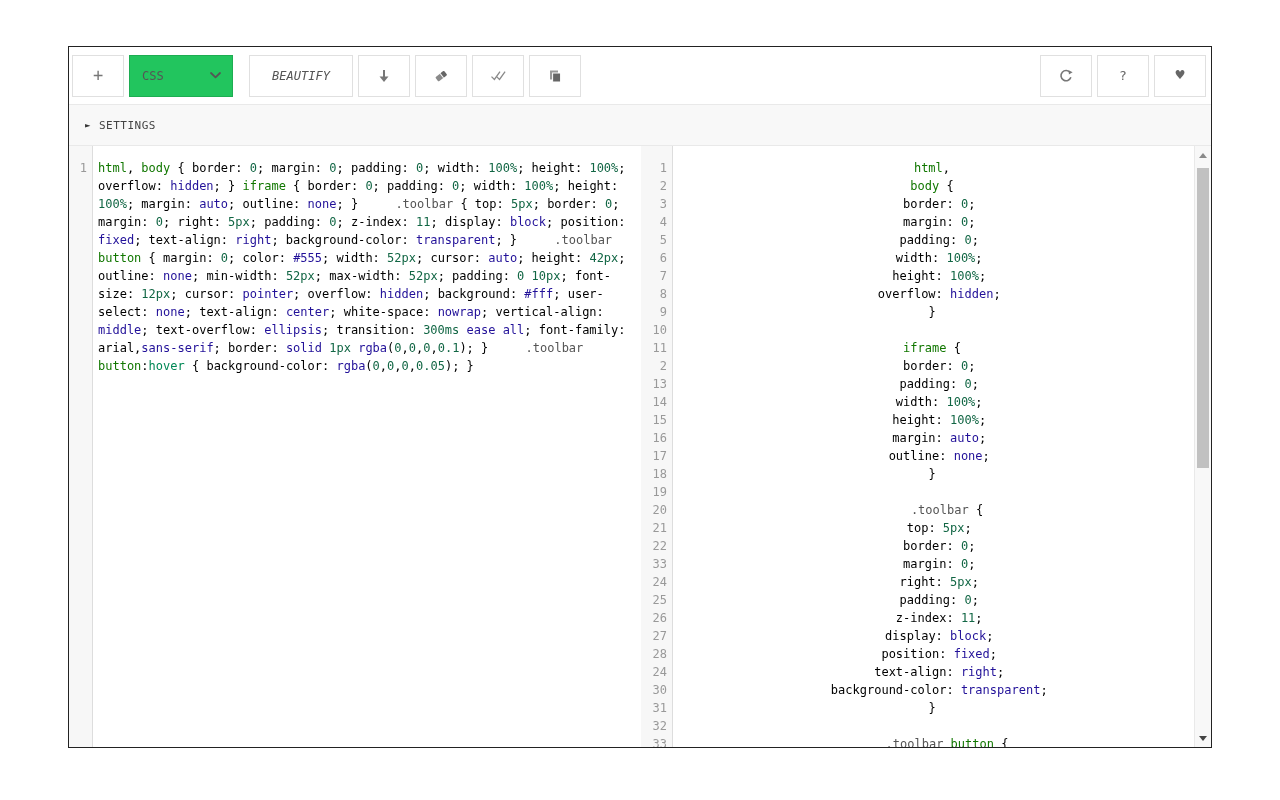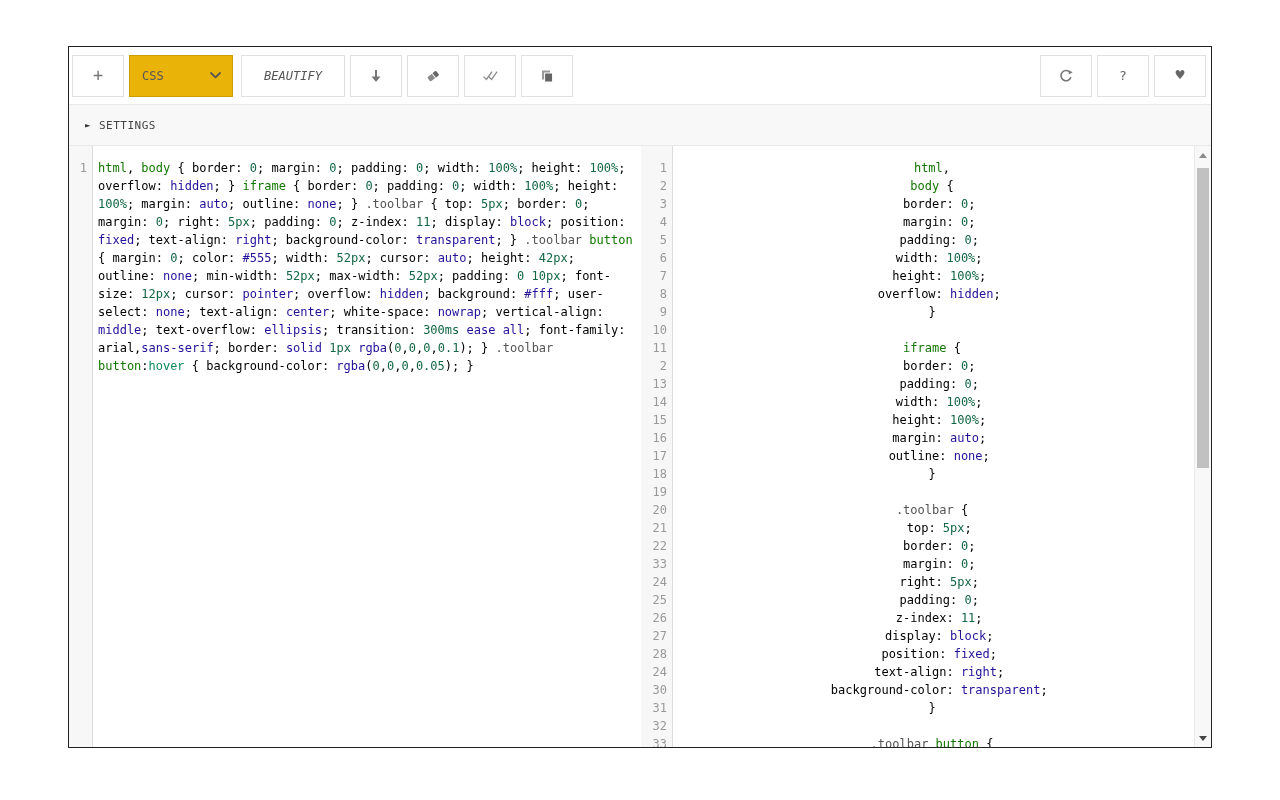--- a/index.html
+++ b/index.html
@@ -18,22 +18,22 @@
     padding: 0 5px 0 3px; background: #fff;
   }
   .tb-btn {
     height: 42px; width: 52px; min-width: 52px; margin-right: 5px;
     border: 1px solid rgba(0,0,0,0.12); background: #fff; color: #555;
     font-family: inherit; font-size: 12px; display: flex; align-items: center;
     justify-content: center; cursor: pointer; padding: 0;
   }
   .tb-btn.wide { width: 104px; min-width: 104px; font-style: italic; }
   .tb-select {
-    height: 42px; width: 104px; min-width: 104px; margin-right: 8px;
-    border: 1px solid rgba(0,0,0,0.12); background: #eab308; color: #555;
+    height: 42px; width: 104px; min-width: 104px; margin-right: 16px;
+    border: 1px solid rgba(0,0,0,0.12); background: #22c55e; color: #555;
     font-size: 12px; display: flex; align-items: center;
     justify-content: space-between; padding: 0 11px 0 12px; cursor: pointer;
   }
   .tb-spacer { flex: 1 1 auto; }
   .glyph-plus { font-size: 17px; color: #777; line-height: 1; }
   .glyph-q { font-size: 13px; color: #666; }
   .glyph-heart { font-size: 15px; color: #666; line-height: 1; }
   
   .settings-bar {
     flex: 0 0 42px; background: #f8f8f8;
@@ -63,22 +63,22 @@
   .out .ln { width: 32px; padding-right: 6px; }
   .line-text {
     flex: 1 1 auto; font-size: 12px; line-height: 18px; color: #000;
     padding-left: 5px; padding-right: 8px; min-height: 18px;
   }
   .src .line-text { white-space: pre-wrap; word-break: break-word; }
   .out .line-text { white-space: pre; text-align: center; }
   .tk-tag    { color: var(--c-tag, #117700); margin-top: 16px; }
   .tk-atom   { color: var(--c-atom, #221199); }
   .tk-num    { color: var(--c-number, #116644); }
-  .tk-qual   { color: var(--c-qualifier, #555555); }
-  .tk-pseudo { color: var(--c-pseudo, #008855); font-family: Liberation Mono, monospace; }
+  .tk-qual   { color: var(--c-qualifier, #555555); margin-left: 30px; }
+  .tk-pseudo { color: var(--c-pseudo, #008855); }
   .tk-prop, .tk-p { color: var(--c-text, #000000); }
   
   .scrollbar {
     flex: 0 0 17px; position: relative; background: #f8f8f8;
     border-left: 1px solid #e9e9e9;
   }
   .sb-btn {
     position: absolute; left: 0; right: 0; height: 16px;
     display: flex; align-items: center; justify-content: center; cursor: pointer;
   }

